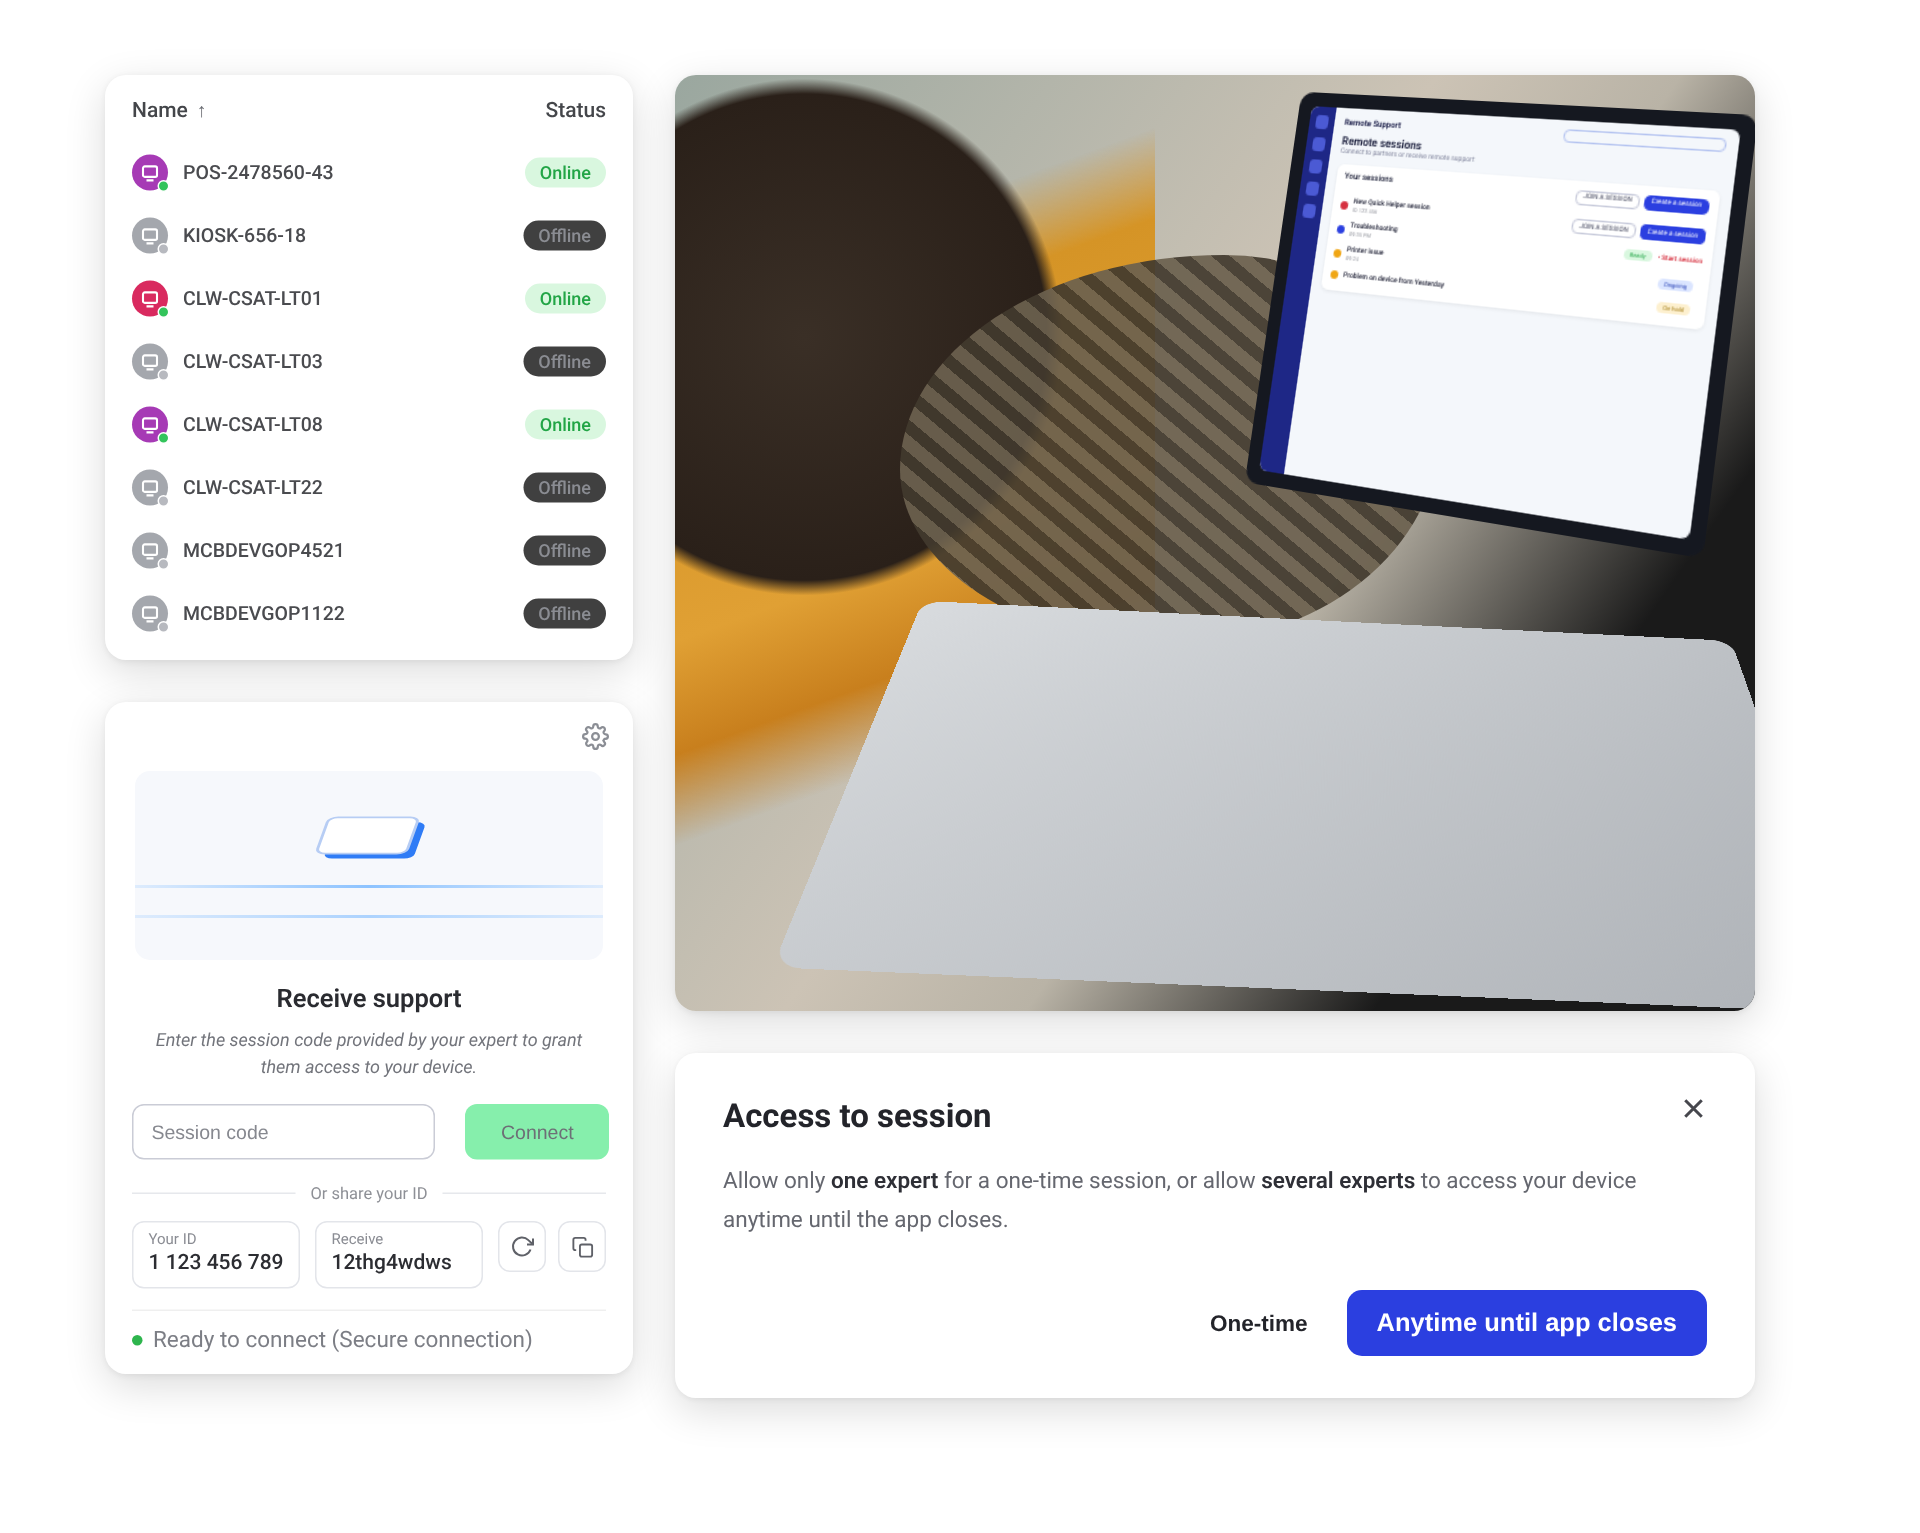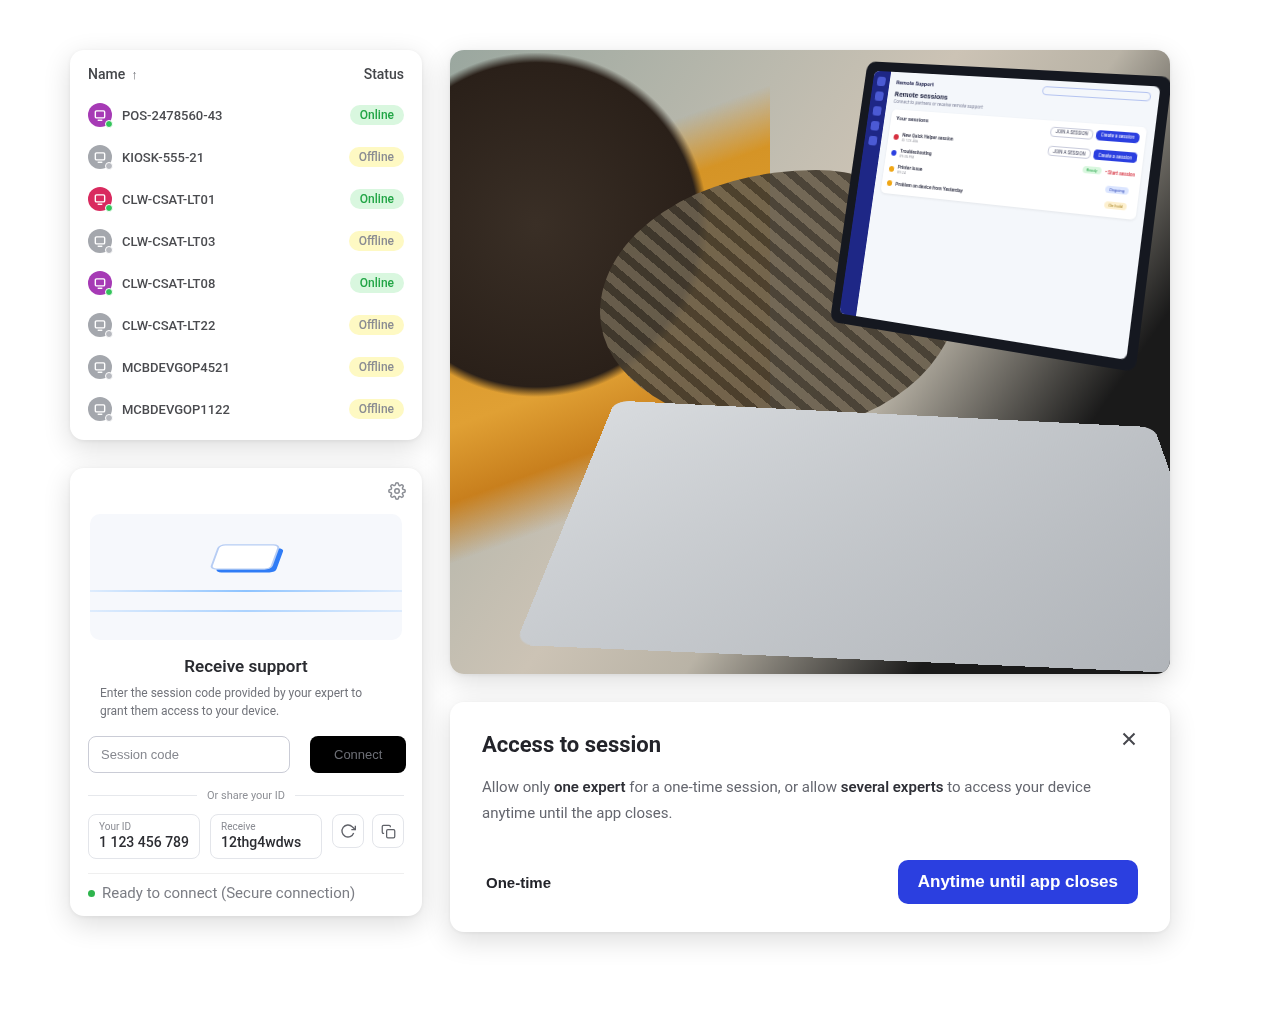--- a/index.html
+++ b/index.html
@@ -47,21 +47,21 @@
   .dot-offline { background: #b7b9bf; }
   .ic-purple { background: #a63ab5; }
   .ic-gray   { background: #a4a7ad; }
   .ic-pink   { background: #d92a5f; }
   .dev-name { font-size: 13px; color: #4a4b4f; font-weight: 500; }
   .badge {
     font-size: 12px; font-weight: 500;
     padding: 3px 10px; border-radius: 999px;
   }
   .badge-online  { background: #d9f7df; color: #22a546; }
-  .badge-offline { background: #fef9c3; color: #8a8c92; }
+  .badge-offline { background: #404040; color: #8a8c92; }
 
   
   .support { padding: 14px 18px 14px; position: relative; }
   .gear {
     position: absolute; top: 14px; right: 16px;
     color: #8b8e95; cursor: pointer;
   }
   .illus {
     background: #f6f8fc;
     border-radius: 10px;
@@ -72,30 +72,30 @@
   }
   .illus::before, .illus::after {
     content: ""; position: absolute; left: 0; right: 0; height: 2px;
     background: linear-gradient(90deg, transparent, #8dc3ff, transparent);
     border-radius: 2px;
   }
   .illus::before { top: 60%; transform: scaleX(1.3); }
   .illus::after  { top: 76%; transform: scaleX(1.5); opacity: .7; }
   .illus-svg { position: absolute; left: 50%; top: 42%; transform: translate(-50%,-50%); }
   .sup-title { text-align: center; font-size: 17px; font-weight: 600; color: #2a2b30; margin-bottom: 8px; }
-  .sup-desc  { text-align: left; font-size: 12px; color: #72747b; line-height: 1.5; padding: 0 12px 16px; }
+  .sup-desc  { text-align: center; font-size: 12px; color: #72747b; line-height: 1.5; padding: 0 12px 16px; font-style: italic; }
   .code-row { display: flex; gap: 20px; margin-bottom: 16px; }
   .code-input {
     flex: 1; border: 1px solid #caccd6; border-radius: 8px;
     padding: 10px 12px; font-size: 13px; color: #555;
     outline: none;
   }
   .code-input::placeholder { color: #86888f; }
   .connect-btn {
-    background: #000000; border: none; border-radius: 8px;
+    background: #86efac; border: none; border-radius: 8px;
     padding: 10px 24px; font-size: 13px; color: #6d6f76;
     cursor: pointer;
   }
   .or-row { display: flex; align-items: center; gap: 10px; margin: 4px 0 12px; }
   .or-line { flex: 1; height: 1px; background: #e6e8ec; }
   .or-text { font-size: 11px; color: #8e9096; }
   .id-row { display: flex; gap: 10px; align-items: flex-start; margin-bottom: 14px; }
   .id-box {
     border: 1px solid #e3e5ea; border-radius: 8px;
     padding: 6px 10px 8px; flex: 1; min-width: 0;
@@ -185,21 +185,21 @@
 
   
   .access { padding: 30px 32px 28px; position: relative; }
   .access-title { font-size: 22px; font-weight: 700; color: #23242a; margin-bottom: 18px; }
   .access-close {
     position: absolute; top: 22px; right: 26px;
     color: #46474d; cursor: pointer; padding: 4px;
   }
   .access-desc { font-size: 15px; color: #65676f; line-height: 1.7; margin-bottom: 34px; }
   .access-desc b { color: #2e2f36; font-weight: 600; }
-  .access-actions { display: flex; justify-content: space-between; gap: 22px; align-items: center; }
+  .access-actions { display: flex; justify-content: flex-end; gap: 22px; align-items: center; }
   .btn-ghost { background: none; border: none; font-size: 15px; font-weight: 600; color: #23242a; cursor: pointer; padding: 10px 4px; }
   .btn-primary {
     background: #2b3fe0; color: #fff; border: none;
     font-size: 17px; font-weight: 600; padding: 12px 20px;
     border-radius: 10px; cursor: pointer;
   }
 </style>
 </head>
 <body>
 
@@ -230,21 +230,21 @@
           </div>
           <div class="dev-row">
             <div class="dev-row-left">
               <div class="dev-icon ic-gray">
                 <svg viewBox="0 0 24 24" fill="none" stroke="#fff" stroke-width="2.4">
                   <rect x="4" y="5" width="16" height="12" rx="2"></rect>
                   <path d="M8 21h8"></path>
                 </svg>
                 <span class="dot dot-offline"></span>
               </div>
-              <span class="dev-name">KIOSK-555-21</span>
+              <span class="dev-name">KIOSK-656-18</span>
             </div>
             <span class="badge badge-offline">Offline</span>
           </div>
           <div class="dev-row">
             <div class="dev-row-left">
               <div class="dev-icon ic-pink">
                 <svg viewBox="0 0 24 24" fill="none" stroke="#fff" stroke-width="2.4">
                   <rect x="4" y="5" width="16" height="12" rx="2"></rect>
                   <path d="M8 21h8"></path>
                 </svg>

